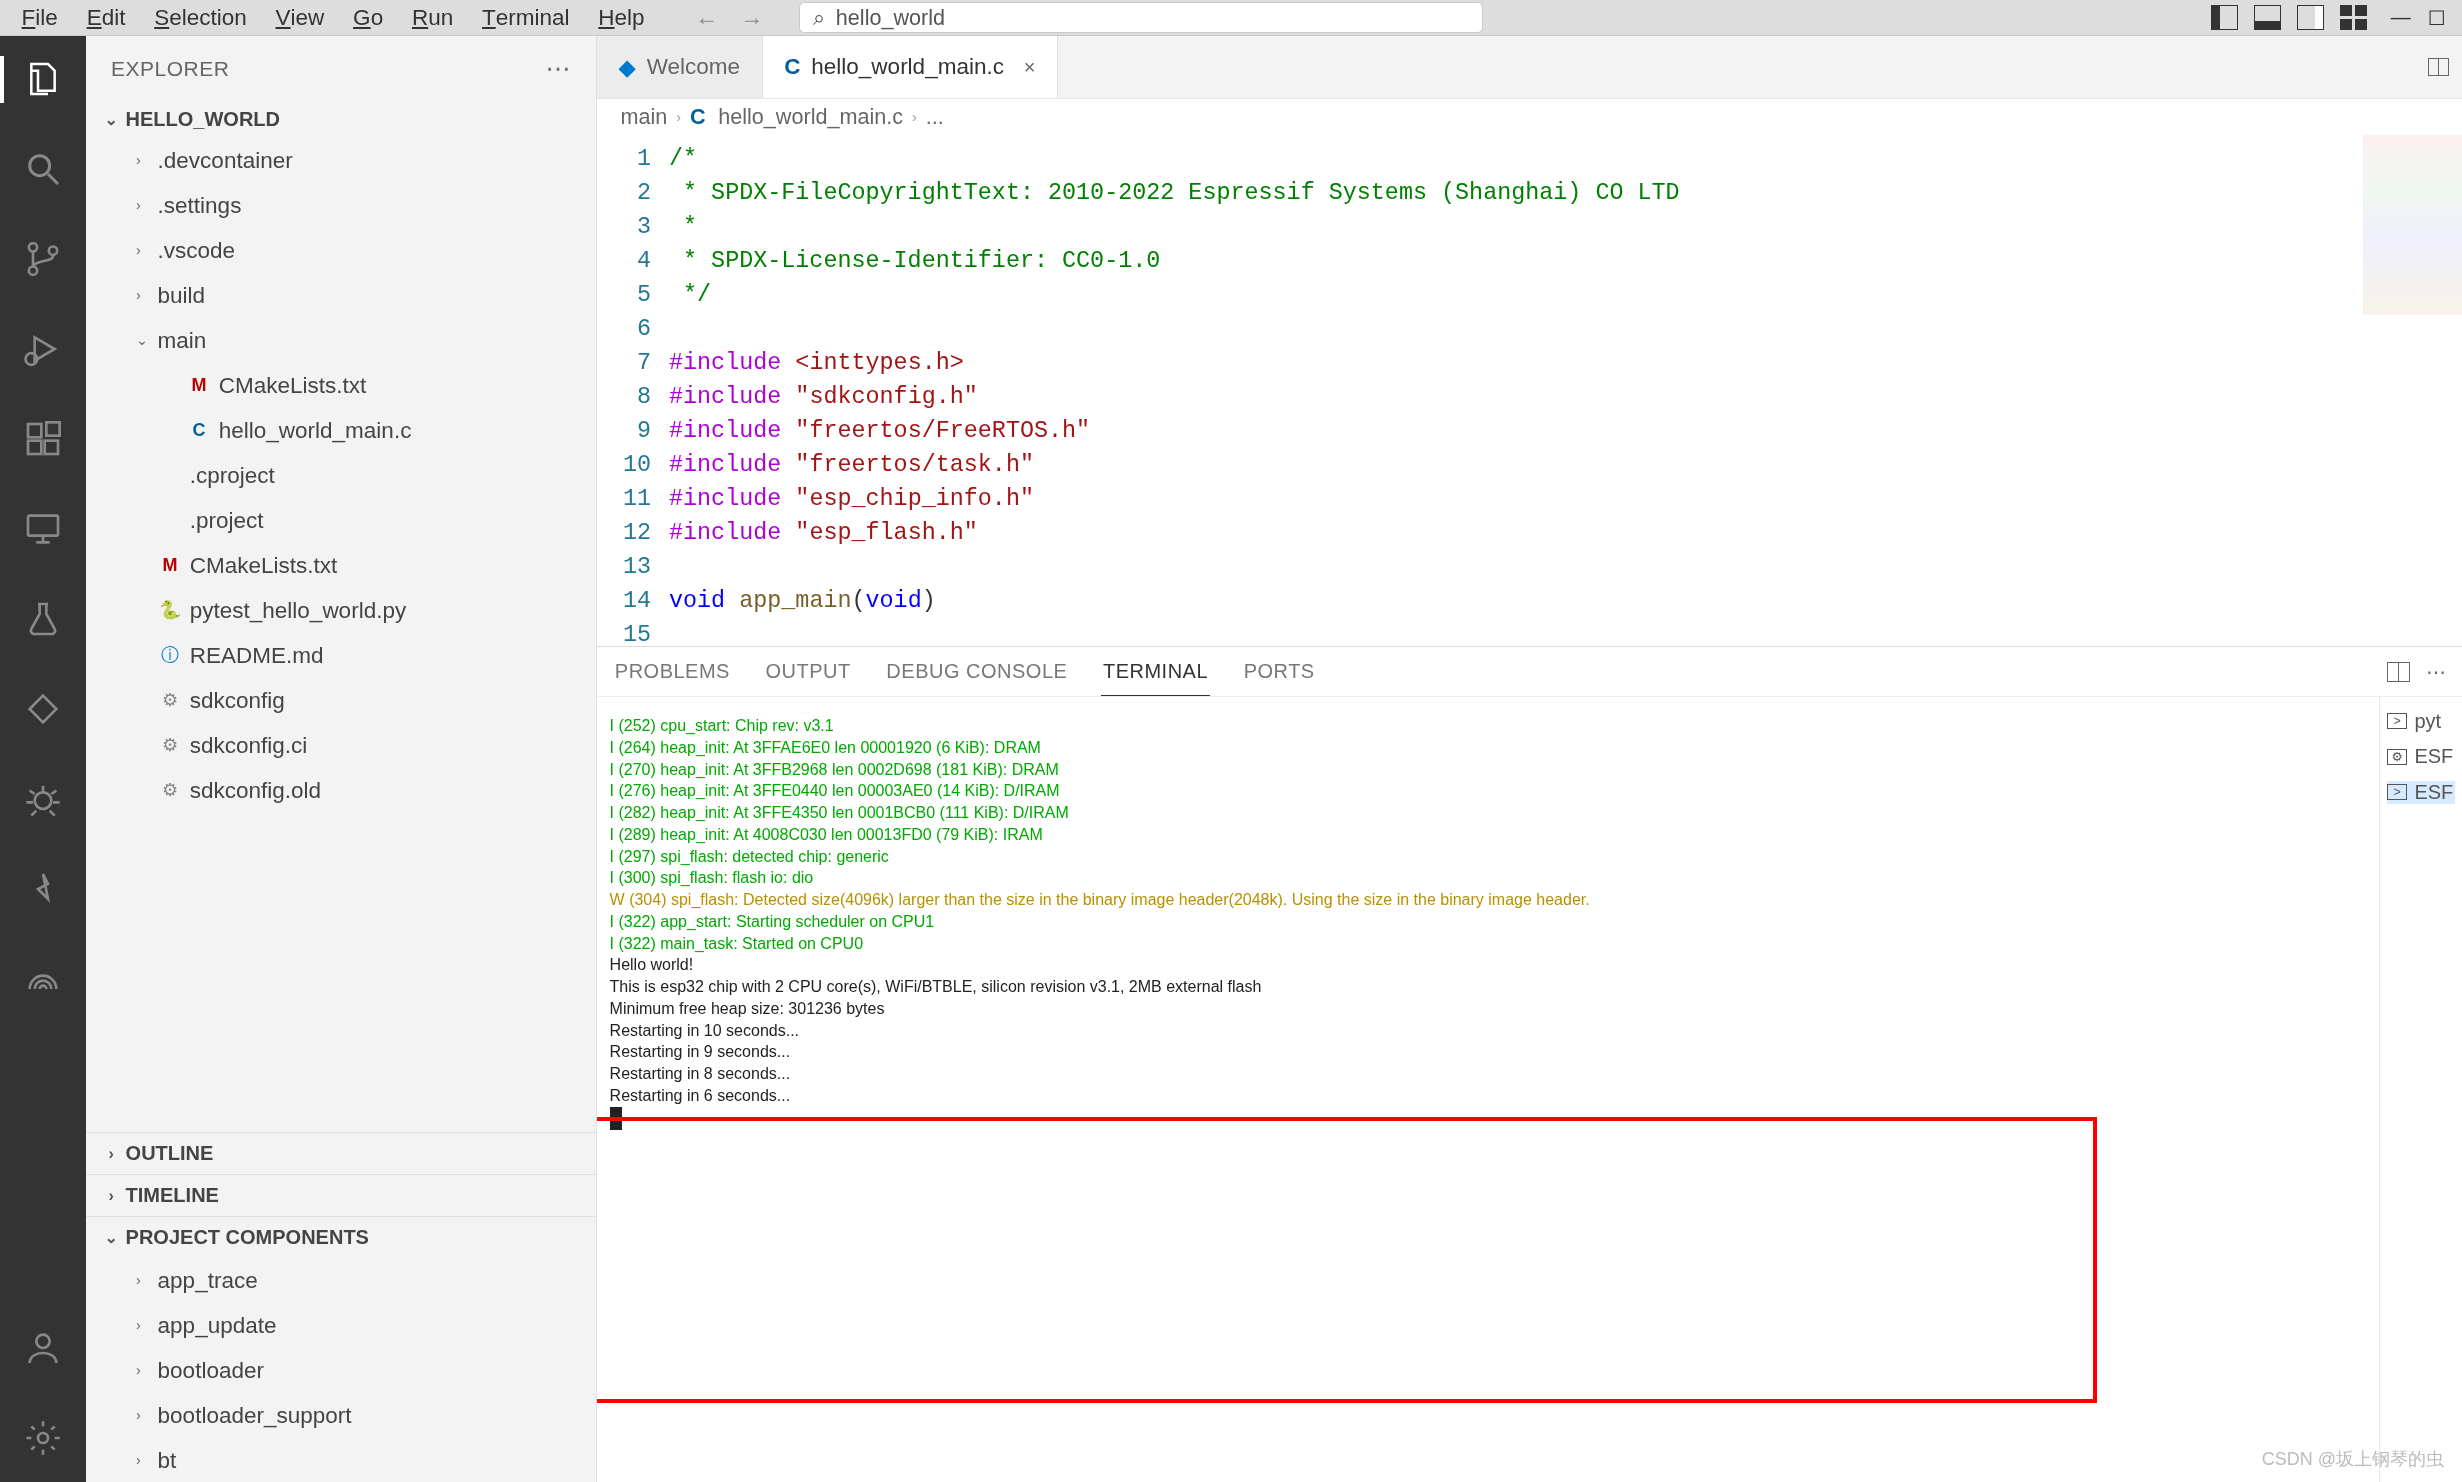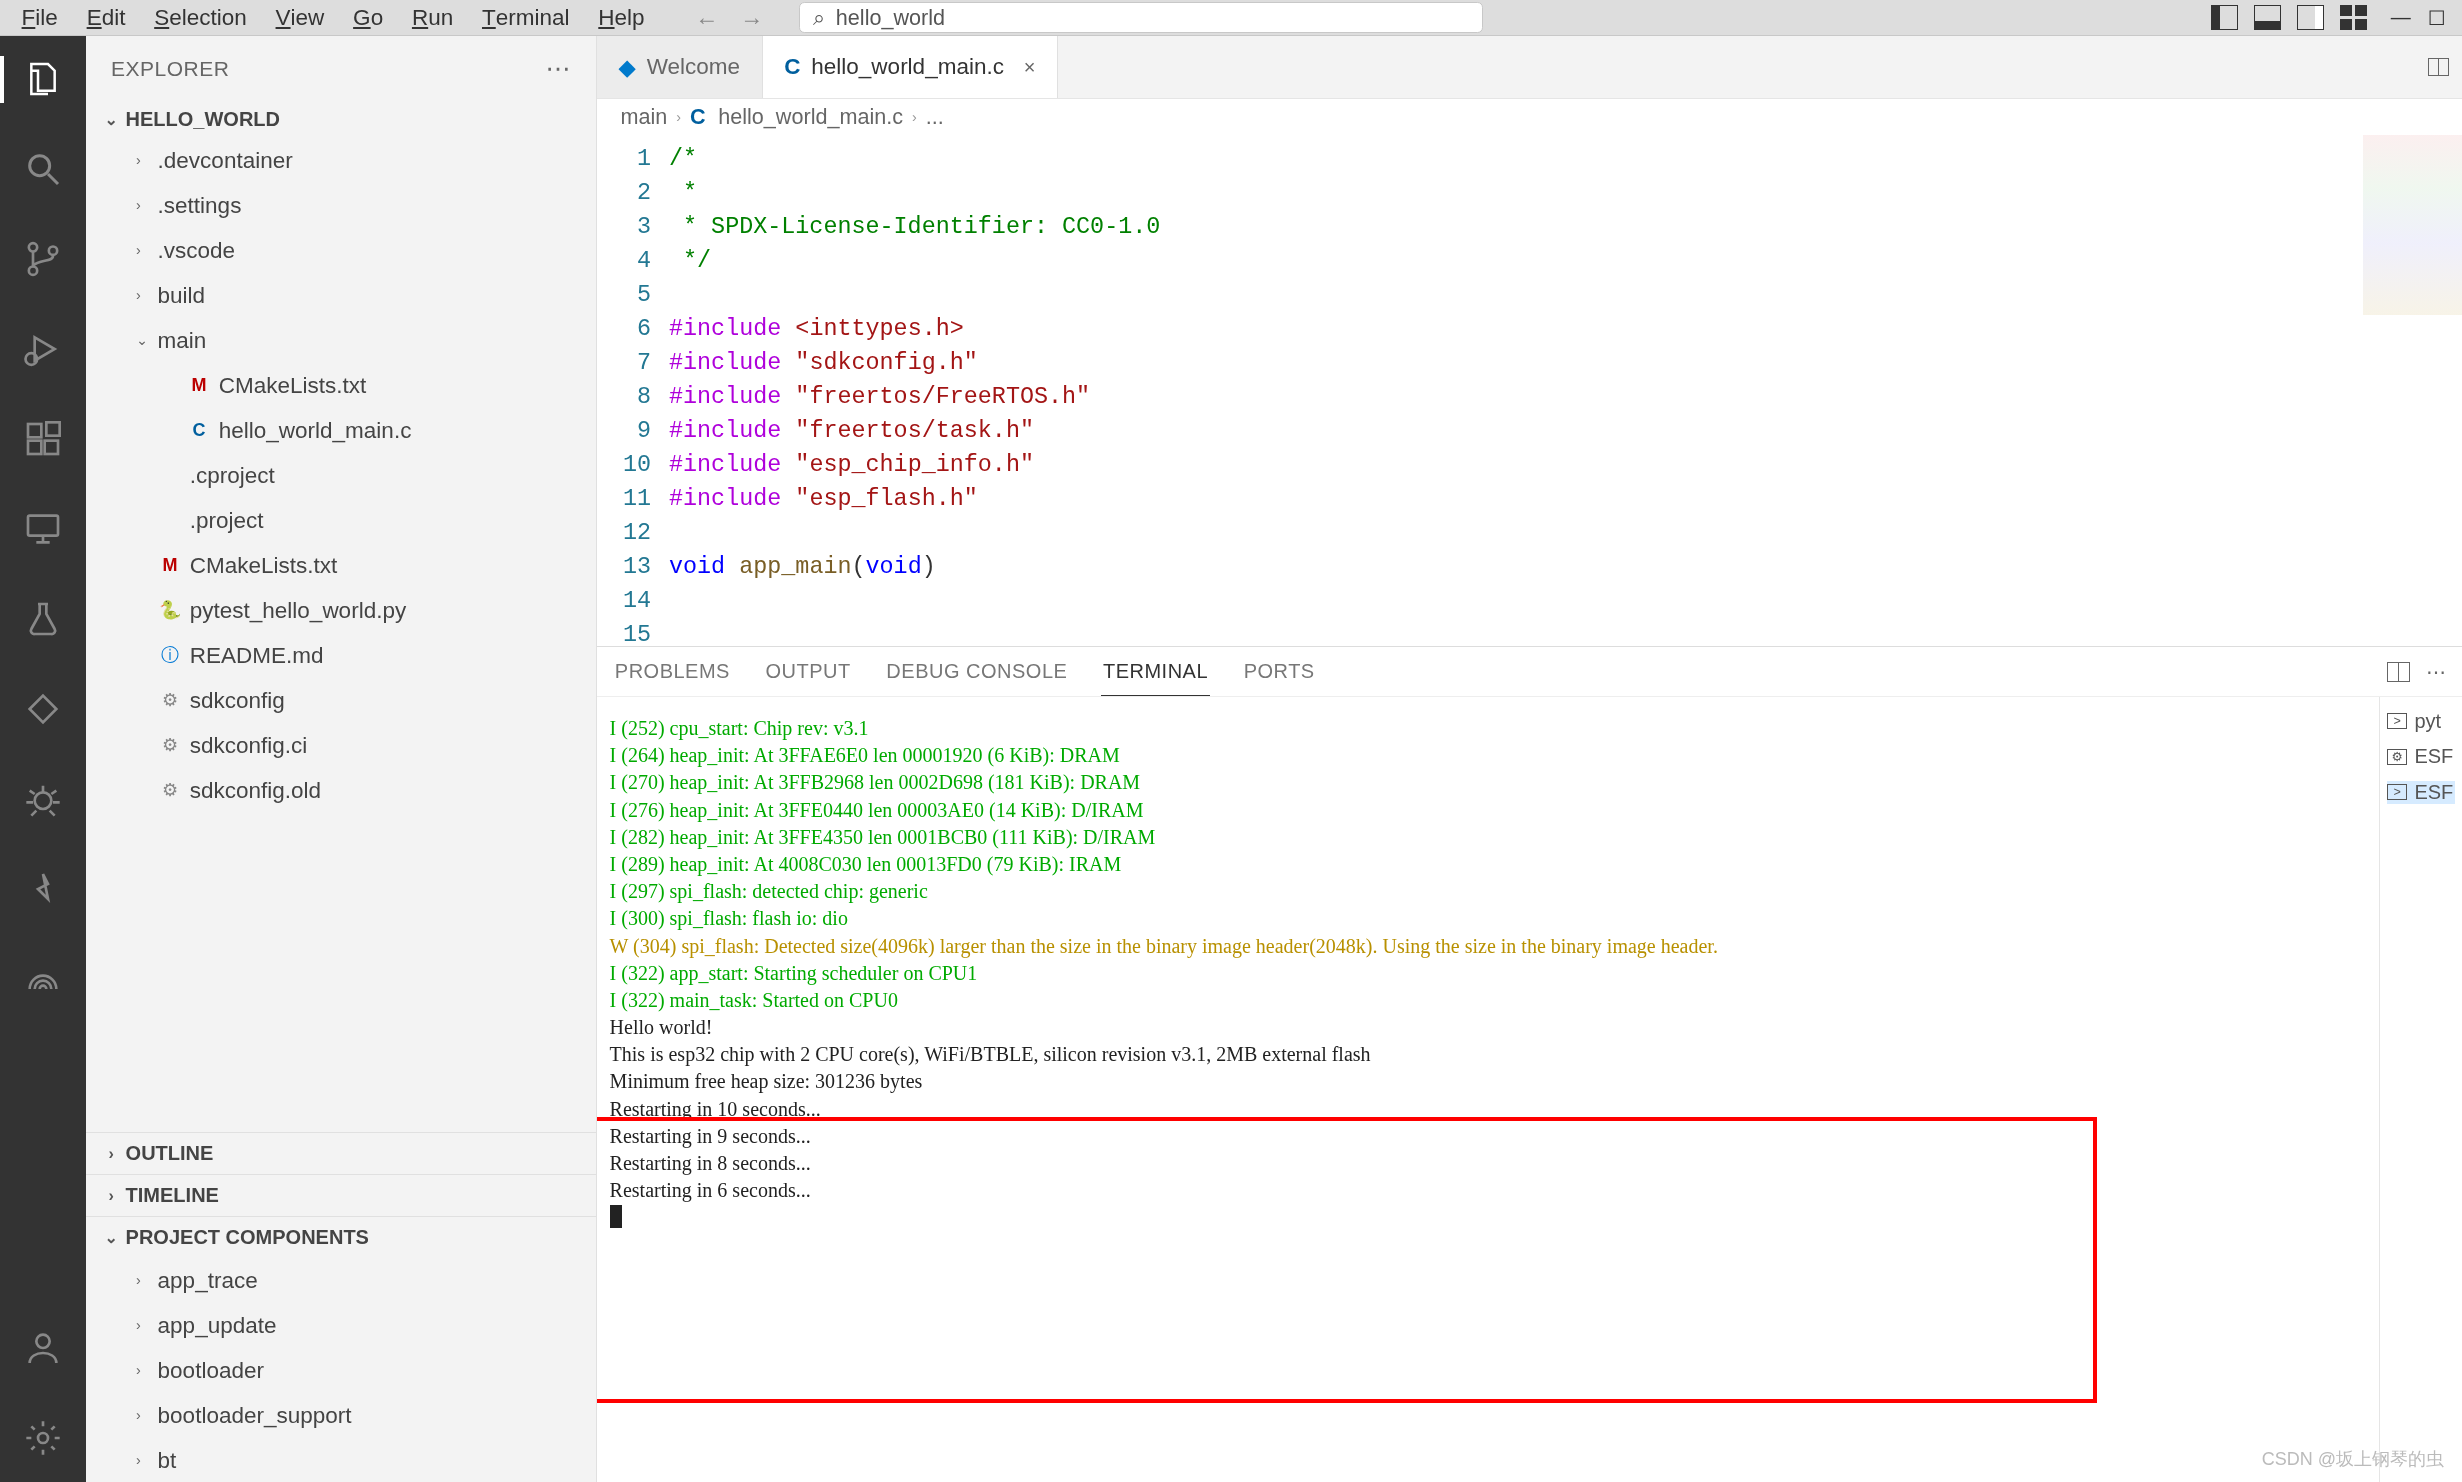--- a/index.html
+++ b/index.html
@@ -242,22 +242,22 @@
 }
 .panel-tab { cursor: pointer; padding: 12.6px 1.8px; letter-spacing: 0.5px; }
 .panel-tab.active { color: #333; border-bottom: 1.8px solid #333; }
 .panel-right { margin-left: auto; display:flex; gap:16px; align-items:center; color:#666; font-size:20px; }
 .panel-right .pbox { width:23.4px; height:20px; border:1.4px solid #666; display:flex;}
 .panel-right .pbox::before { content:""; width:50%; border-right:1.4px solid #666;}
 
 .panel-body { flex: 1; display: flex; overflow: hidden; }
 .terminal {
   flex: 1;
-  font-family: Liberation Serif, serif;
-  font-size: 20px;
+  font-family: Liberation Sans, sans-serif;
+  font-size: 16px;
   line-height: 1.36;
   padding: 18px 12.6px;
   overflow: auto;
   position: relative;
 }
 .terminal .info { color: #0a0; }
 .terminal .warn { color: #b89000; }
 .terminal .plain { color: #222; }
 .highlight-box {
   position: absolute;
@@ -571,20 +571,21 @@
               <div>9</div>
               <div>10</div>
               <div>11</div>
               <div>12</div>
               <div>13</div>
               <div>14</div>
               <div>15</div>
             </div>
           <div class="code-lines" id="code-lines">
               <div><span class="tok-comment">/*</span></div>
+              <div><span class="tok-comment"> * SPDX-FileCopyrightText: 2010-2022 Espressif Systems (Shanghai) CO LTD</span></div>
               <div><span class="tok-comment"> *</span></div>
               <div><span class="tok-comment"> * SPDX-License-Identifier: CC0-1.0</span></div>
               <div><span class="tok-comment"> */</span></div>
               <div></div>
               <div><span class="tok-pp">#include</span> <span class="tok-str">&lt;inttypes.h&gt;</span></div>
               <div><span class="tok-pp">#include</span> <span class="tok-str">"sdkconfig.h"</span></div>
               <div><span class="tok-pp">#include</span> <span class="tok-str">"freertos/FreeRTOS.h"</span></div>
               <div><span class="tok-pp">#include</span> <span class="tok-str">"freertos/task.h"</span></div>
               <div><span class="tok-pp">#include</span> <span class="tok-str">"esp_chip_info.h"</span></div>
               <div><span class="tok-pp">#include</span> <span class="tok-str">"esp_flash.h"</span></div>

